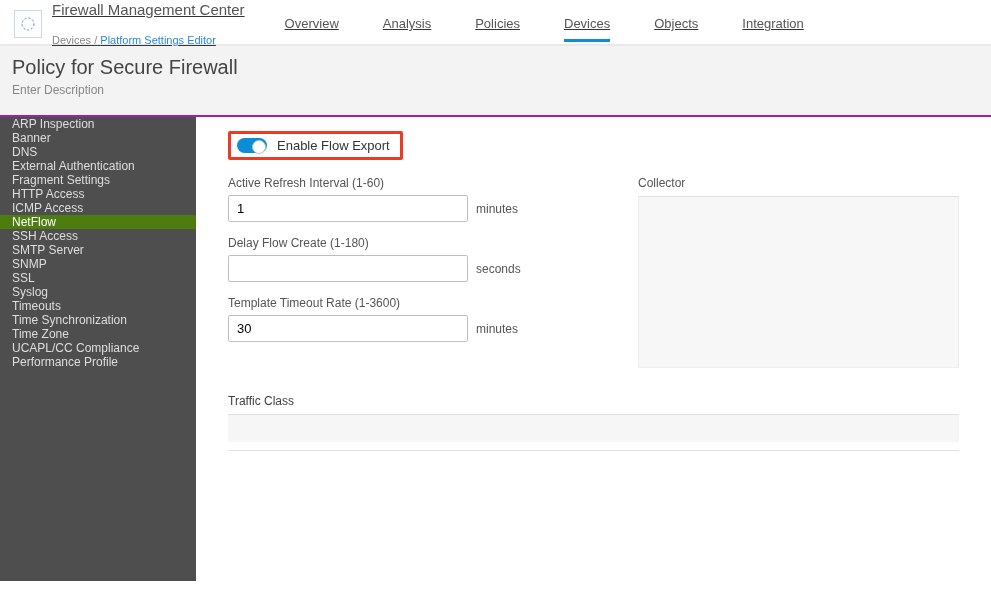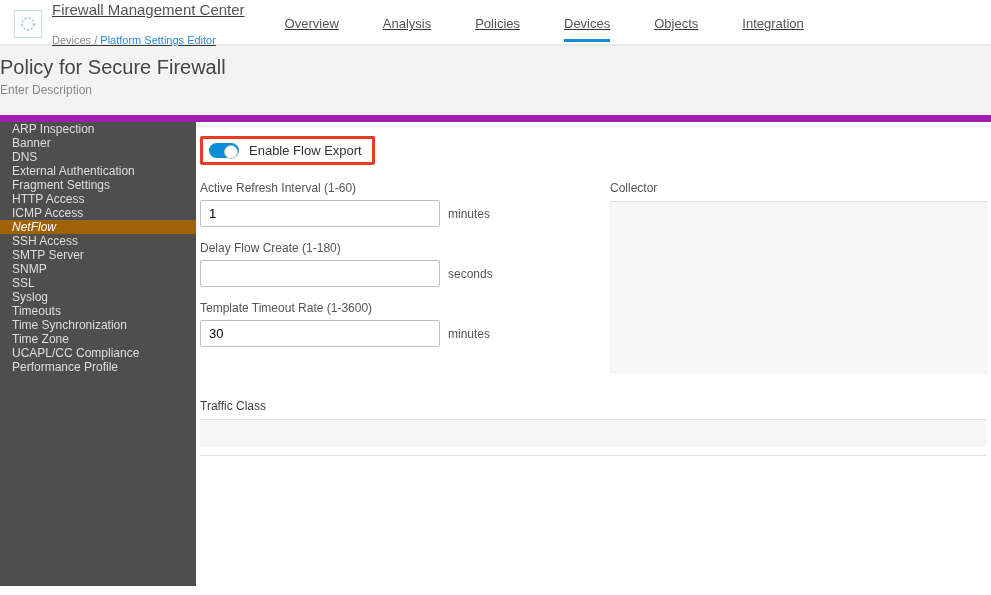--- a/index.html
+++ b/index.html
@@ -69,22 +69,22 @@
     }
     .nav-tab.active::after {
       content: "";
       position: absolute;
       left: 0; right: 0; bottom: -2px;
       height: 3px;
       background: #0b8ed6;
     }
     .subheader {
       background: #f3f3f3;
-      padding: 10px 14px 18px 0;
-      border-bottom: 7px solid #a21caf;
+      padding: 10px 14px 18px 12px;
+      border-bottom: 2px solid #a21caf;
     }
     .policy-title {
       font-size: 20px;
       color: #444;
       font-weight: 400;
     }
     .policy-desc {
       font-size: 12px;
       color: #888;
       margin-top: 4px;
@@ -101,27 +101,26 @@
       overflow-y: auto;
       height: 100%;
     }
     .sidebar-item {
       padding: 0 12px;
       font-size: 12px;
       color: #dedede;
       cursor: pointer;
     }
     .sidebar-item.active {
-      background: #a16207;
+      background: #4d7c0f;
       color: #fff;
-      font-style: italic;
     }
     .main {
       flex: 1;
-      padding: 14px 4px;
+      padding: 14px 32px;
       position: relative;
     }
     .toggle-row {
       display: inline-flex;
       align-items: center;
       border: 3px solid #ec3b24;
       padding: 4px 10px 4px 6px;
       border-radius: 2px;
       margin-bottom: 16px;
       gap: 10px;

